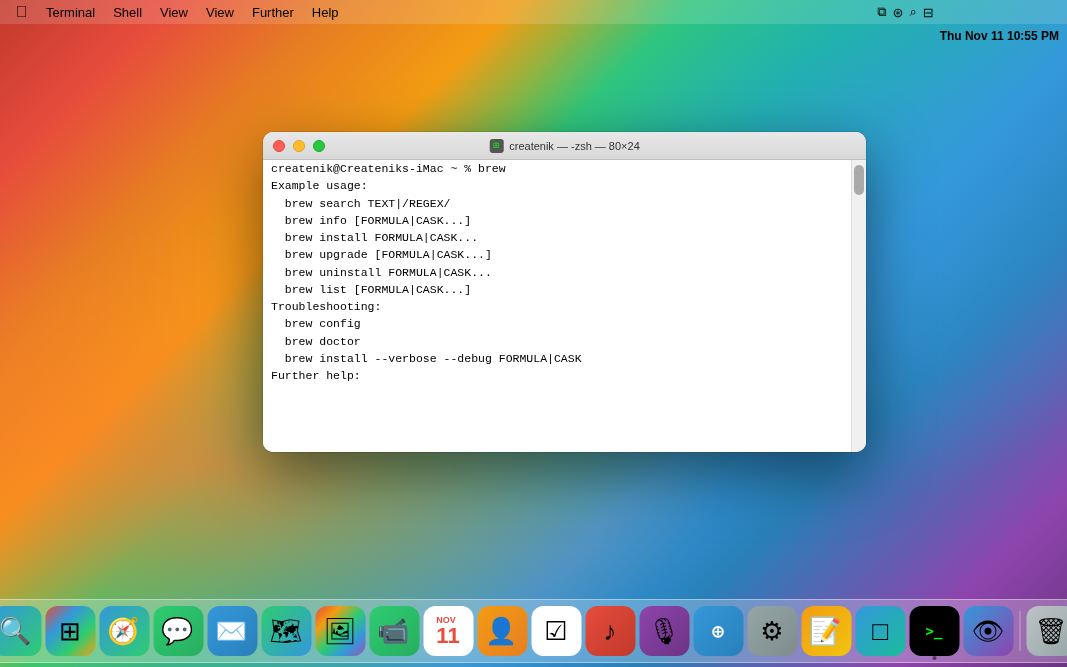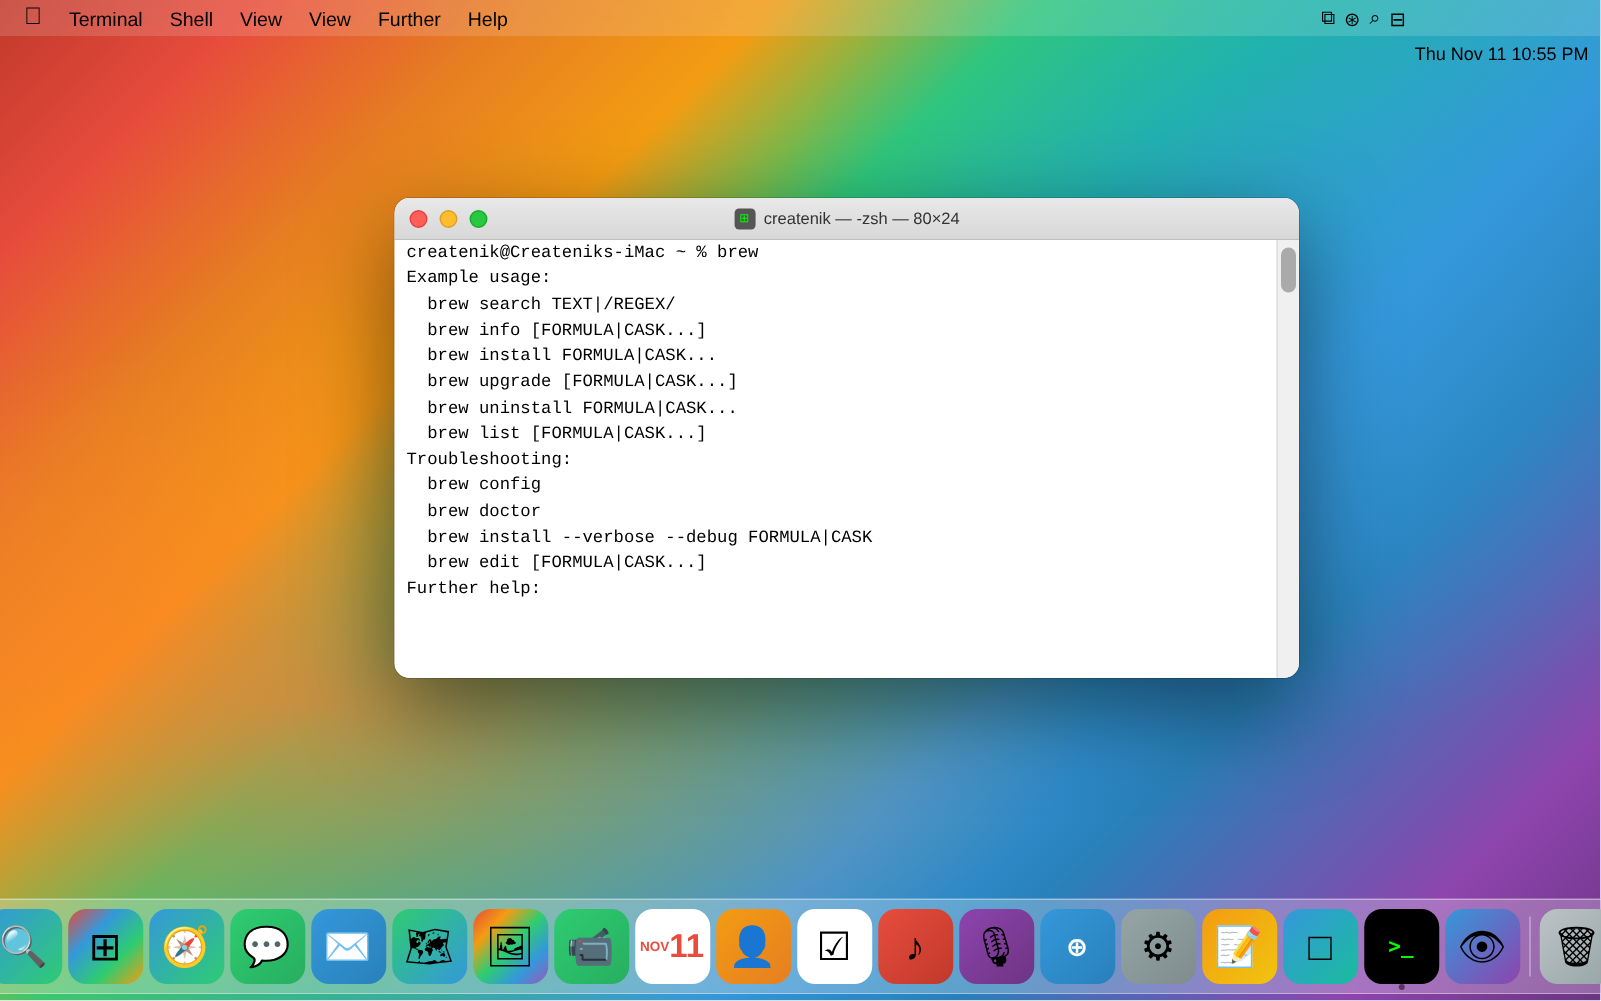--- a/index.html
+++ b/index.html
@@ -155,22 +155,21 @@
     .dock-terminal { background: #000; }
     .dock-preview { background: linear-gradient(135deg, #3498db, #8e44ad); }
     .dock-trash { background: linear-gradient(135deg, #bdc3c7, #95a5a6); }
 
     .calendar-day {
       font-size: 22px;
       font-weight: 700;
       color: #e74c3c;
       line-height: 1;
       display: flex;
-      flex-direction: row;
-      align-items: center;
+      flex-direction: column;
     }
     .calendar-month {
       font-size: 9px;
       font-weight: 600;
       text-transform: uppercase;
       color: #e74c3c;
     }
 
     
     .terminal-window {
@@ -298,21 +297,21 @@
     <span class="menubar-item">View</span>
     <span class="menubar-item">Further</span>
     <span class="menubar-item">Help</span>
   </div>
   <div class="menubar-right">
 
     <span class="menubar-status" style="font-size:13px;">⧉</span>
     <span class="menubar-status" style="font-size:13px;">⊛</span>
     <span class="menubar-status" style="font-size:13px;">⌕</span>
     <span class="menubar-status" style="font-size:13px;">⊟</span>
-    <span class="menubar-status" style="font-size:12px; font-weight:400;margin-top:48px;">Thu Nov 11  10:55 PM</span>
+    <span class="menubar-status" style="font-size:12px; font-weight:700;margin-top:48px;">Thu Nov 11  10:55 PM</span>
   </div>
 </div>
 
 <div class="terminal-window">
   <div class="terminal-titlebar">
     <div class="traffic-light tl-close"></div>
     <div class="traffic-light tl-minimize"></div>
     <div class="traffic-light tl-maximize"></div>
     <div class="terminal-title">
       <div class="terminal-icon">⊞</div>
@@ -327,21 +326,20 @@
       <div class="terminal-line">  brew install FORMULA|CASK...</div>
       <div class="terminal-line">  brew upgrade [FORMULA|CASK...]</div>
       <div class="terminal-line">  brew uninstall FORMULA|CASK...</div>
       <div class="terminal-line">  brew list [FORMULA|CASK...]</div>
       <div class="terminal-line"></div>
       <div class="terminal-line">Troubleshooting:</div>
       <div class="terminal-line">  brew config</div>
       <div class="terminal-line">  brew doctor</div>
       <div class="terminal-line">  brew install --verbose --debug FORMULA|CASK</div>
       <div class="terminal-line"></div>
-      <div class="terminal-line">  brew edit [FORMULA|CASK...]</div>
       <div class="terminal-line"></div>
       <div class="terminal-line">Further help:</div>
     </div>
   <div class="terminal-scroll-area">
     <div class="terminal-scroll-thumb"></div>
   </div>
 </div>
 
 <div class="dock" id="dock-container">
     <div class="dock-item dock-finder" style="font-size: 26px;">

